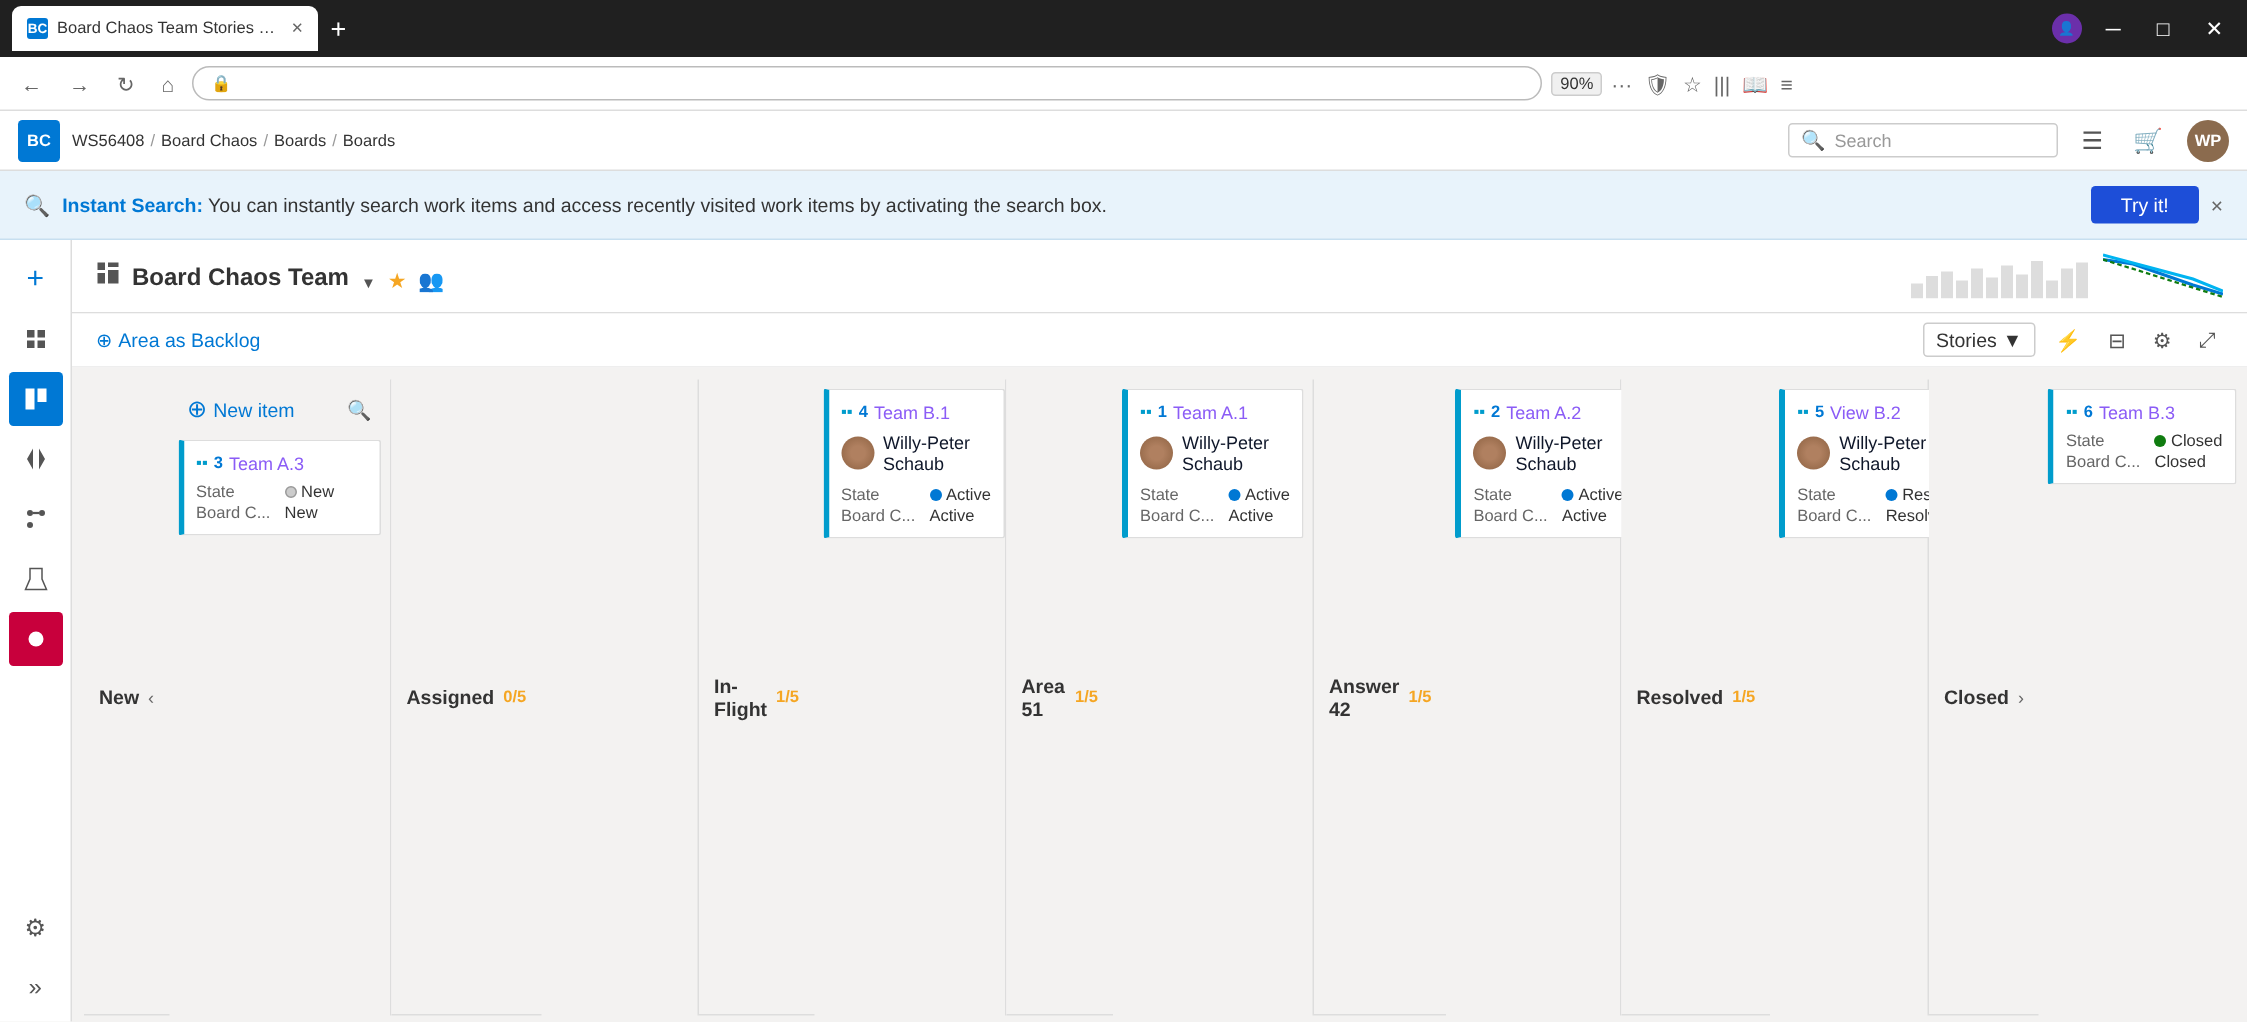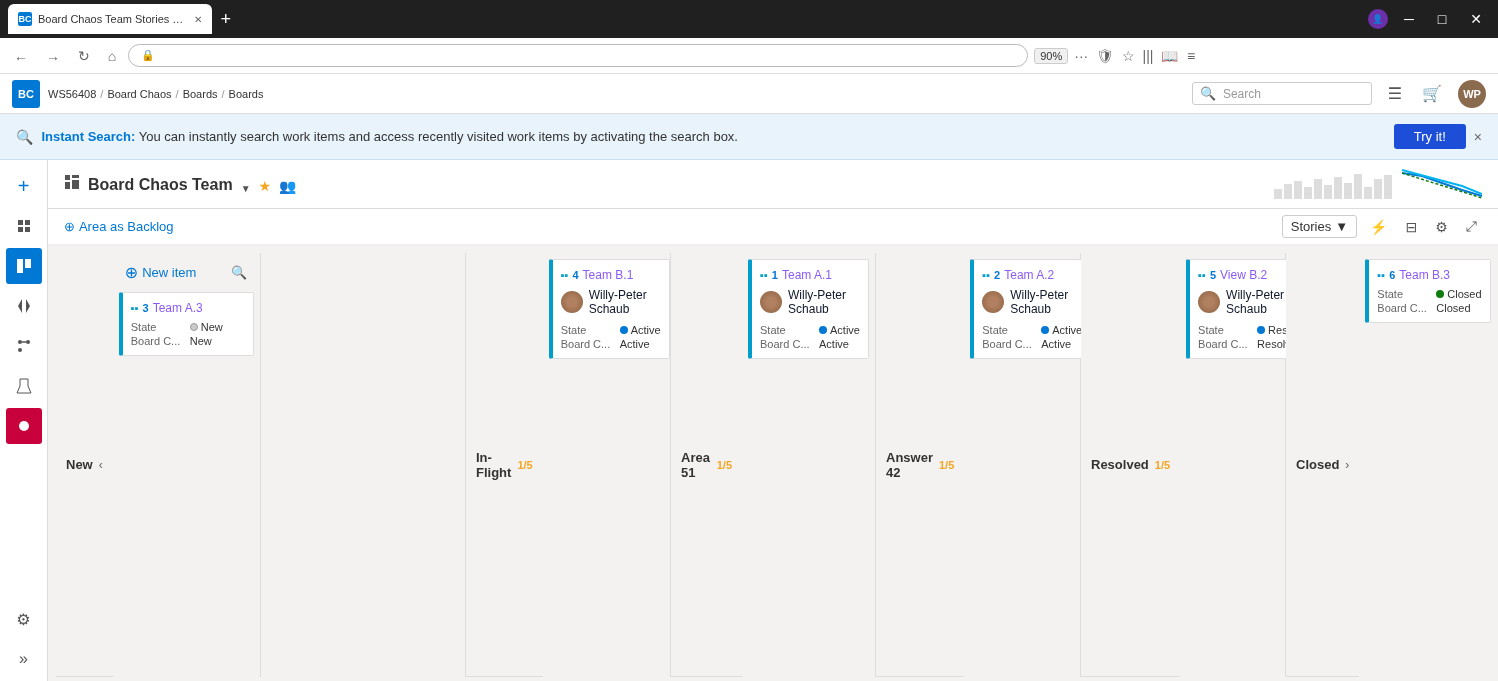--- a/index.html
+++ b/index.html
@@ -314,20 +314,24 @@
             </div>
             <div class="card-field-row">
               <span class="card-field-label">Board C...</span>
               <span class="card-field-value">New</span>
             </div>
           </div>
         </div>
       </div>
 
       <div class="board-column" style="min-width:205px; max-width:205px;">
+        <div class="column-header">
+          <span class="column-title">Assigned</span>
+          <span class="column-count">0/5</span>
+        </div>
         <div class="column-body">
         </div>
       </div>
 
       <div class="board-column" style="min-width:205px; max-width:205px;">
         <div class="column-header">
           <span class="column-title">In-Flight</span>
           <span class="column-count">1/5</span>
         </div>
         <div class="column-body">

